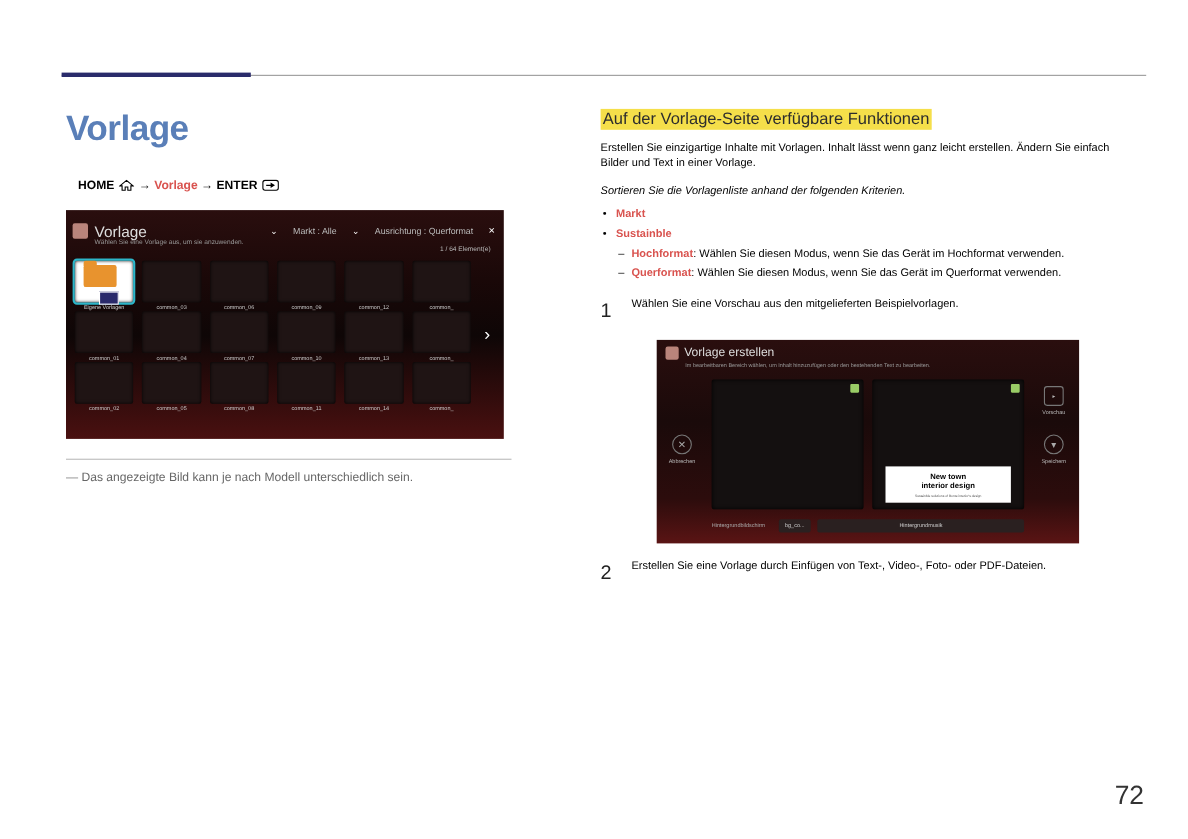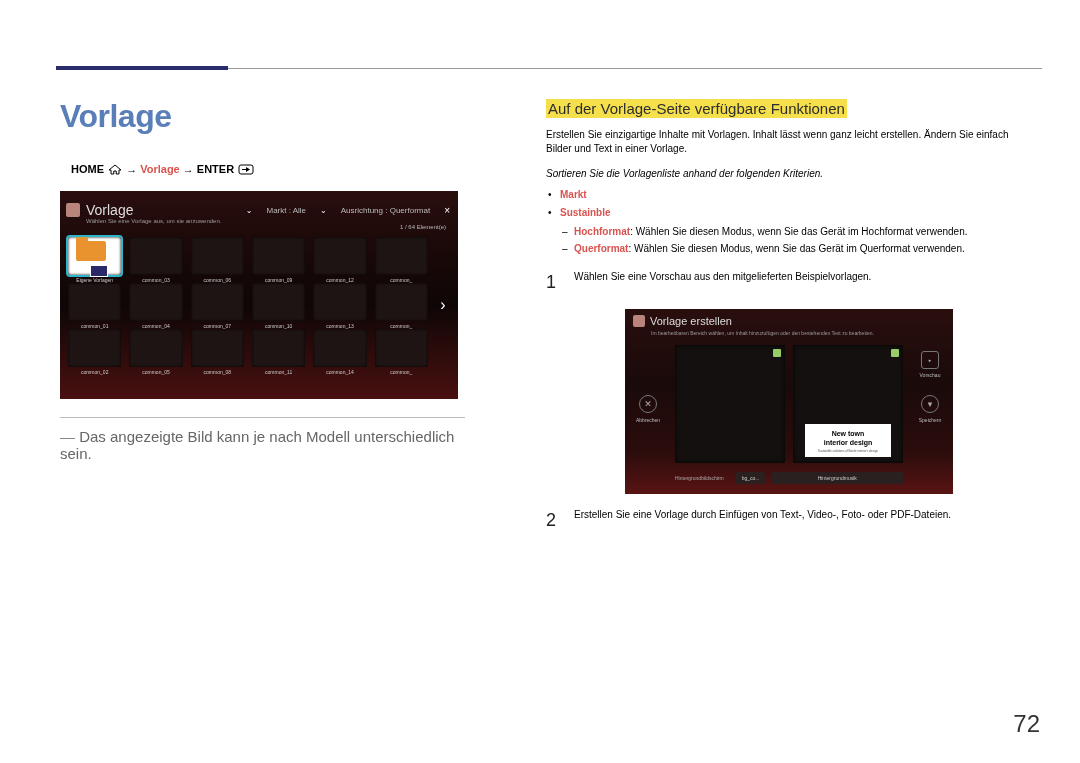--- a/index.html
+++ b/index.html
@@ -164,21 +164,21 @@
     font-size: 16px;
     text-align: center;
   }
   .hr-thin {
     border: none;
     border-top: 1px solid #bbb;
     margin-top: 18px;
   }
   .caption-note {
     margin-top: 10px;
-    font-size: 15px;
+    font-size: 11px;
     color: #666;
   }
   .caption-note::before {
     content: "― ";
     color: #888;
   }
 
   
   .right-col {
     position: absolute;
@@ -230,21 +230,21 @@
   }
   .step-num {
     font-size: 18px;
     font-weight: 400;
     color: #222;
     min-width: 14px;
   }
 
   .screenshot2 {
     margin-top: 14px;
-    width: 328px;
+    width: 384px;
     height: 185px;
     margin-left: auto;
     margin-right: auto;
     background: linear-gradient(to bottom, #2a0e0e 0%, #1a0a0a 40%, #2c0c0c 78%, #5a1414 100%);
     position: relative;
     color: #ccc;
     overflow: hidden;
   }
   .ss2-title-row {
     position: absolute;

